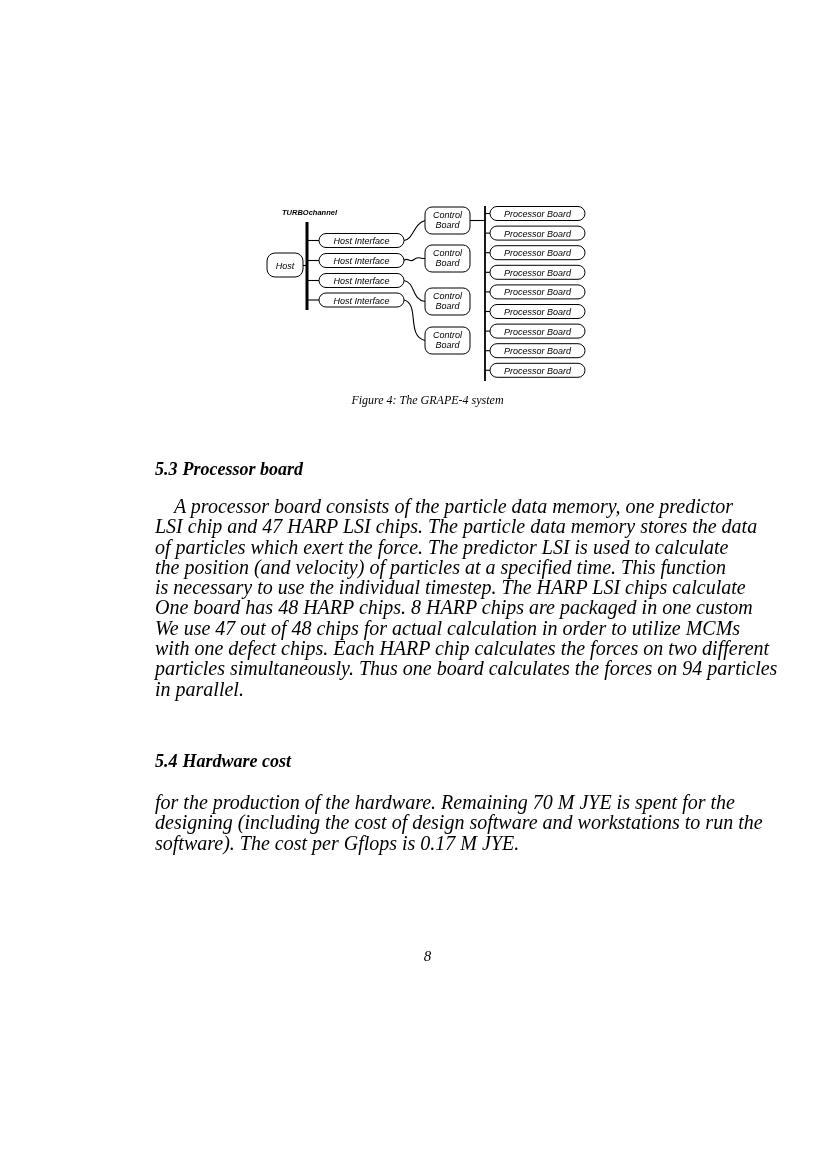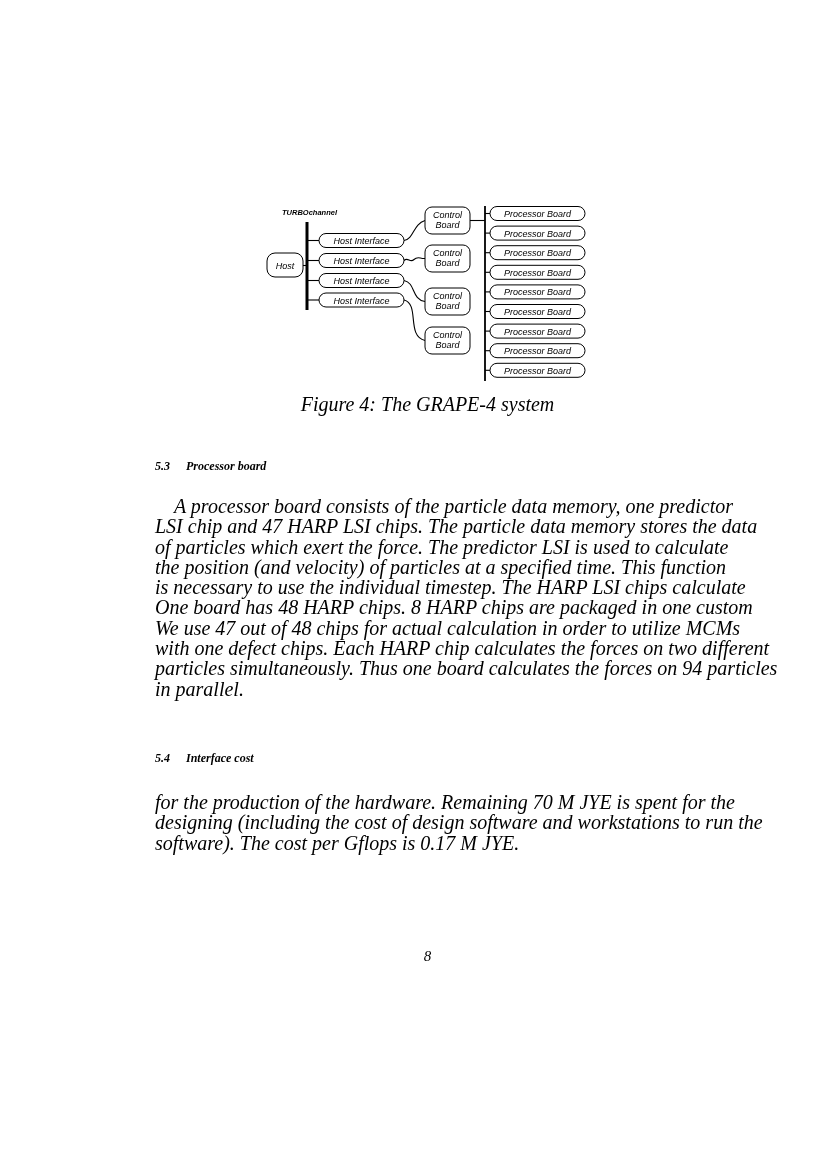--- a/index.html
+++ b/index.html
@@ -24,27 +24,27 @@
     font-size: 7.5px;
     font-weight: bold;
   }
   svg .node-box { fill: #fff; stroke: #000; stroke-width: 1; }
   svg .wire { stroke: #000; stroke-width: 1.1; fill: none; }
   svg .bus-thick { stroke: #000; stroke-width: 3; }
   svg .bus-thin { stroke: #000; stroke-width: 1.8; }
 
   .caption {
     position: absolute; left: 155px; top: 393px; width: 545px;
-    text-align: center; font-size: 20px;
+    text-align: center; font-size: 12px;
   }
 
   .sec-heading {
     position: absolute; left: 155px; width: 545px;
-    font-weight: bold; font-size: 12px;
-    display: flex; gap: 16px;
+    font-weight: bold; font-size: 18px;
+    display: flex; gap: 5px;
   }
   .heading-53 { top: 459px; }
   .heading-54 { top: 751px; }
 
   .para { position: absolute; left: 155px; width: 545px; }
   .para-53 { top: 496px; }
   .para-54 { top: 792px; }
   .line {
     width: 545px; box-sizing: border-box;
     font-size: 20px; line-height: 20.3px;
@@ -190,21 +190,21 @@
     <div class="line">is necessary to use the individual timestep. The HARP LSI chips calculate</div>
     <div class="line">One board has 48 HARP chips. 8 HARP chips are packaged in one custom</div>
     <div class="line">We use 47 out of 48 chips for actual calculation in order to utilize MCMs</div>
     <div class="line">with one defect chips. Each HARP chip calculates the forces on two different</div>
     <div class="line">particles simultaneously. Thus one board calculates the forces on 94 particles</div>
     <div class="line last">in parallel.</div>
   </div>
 
   <div class="sec-heading heading-54">
     <span>5.4</span>
-    <span>Interface cost</span>
+    <span>Hardware cost</span>
   </div>
   <div class="para para-54">
     <div class="line">for the production of the hardware.  Remaining 70 M JYE is spent for the</div>
     <div class="line">designing (including the cost of design software and workstations to run the</div>
     <div class="line last">software). The cost per Gflops is 0.17 M JYE.</div>
   </div>
 
   <div class="page-number">8</div>
 
 </div>

